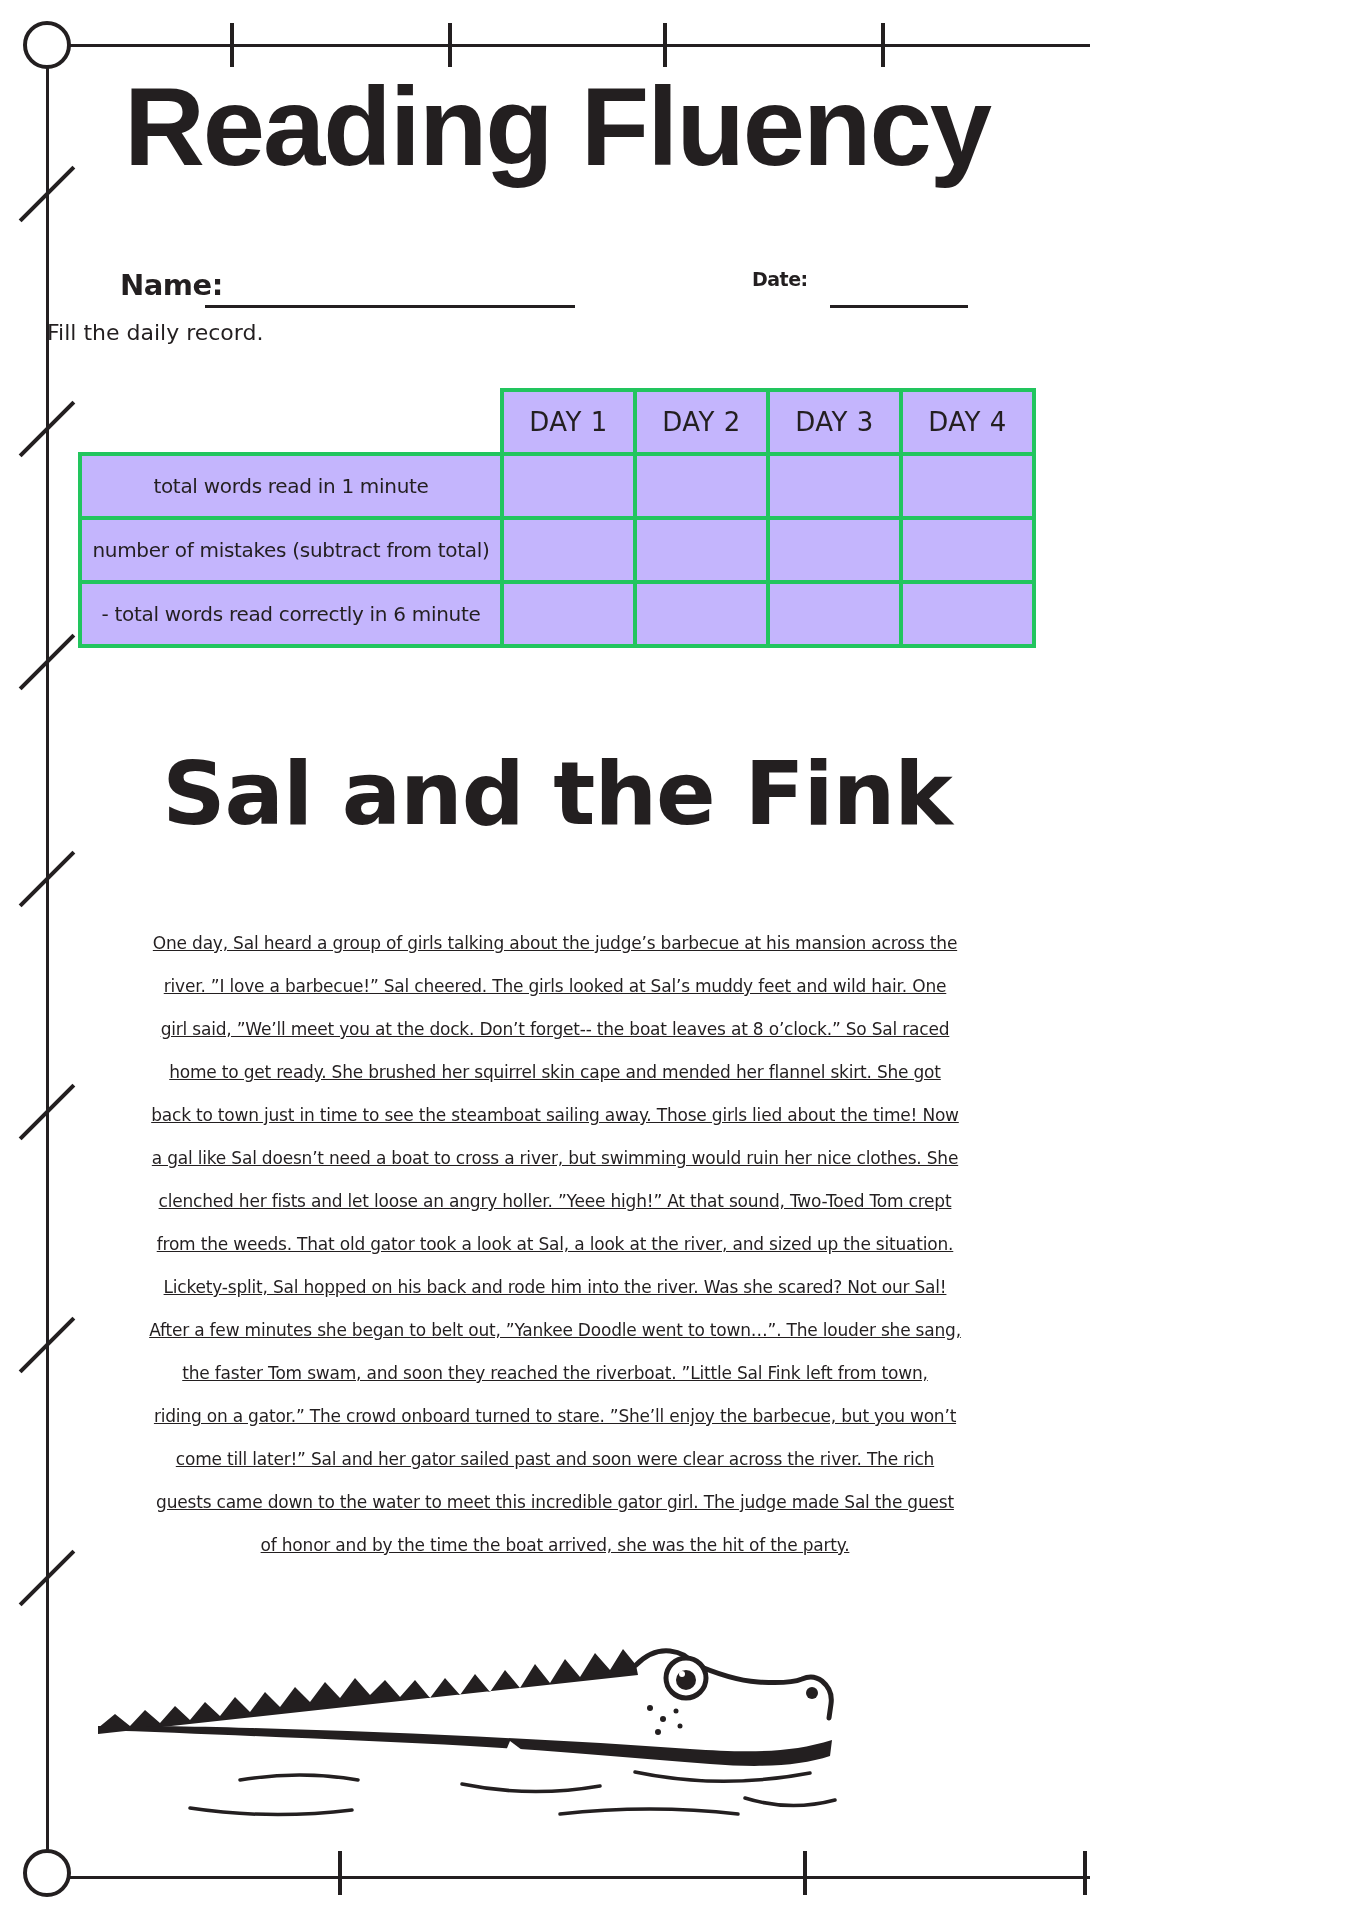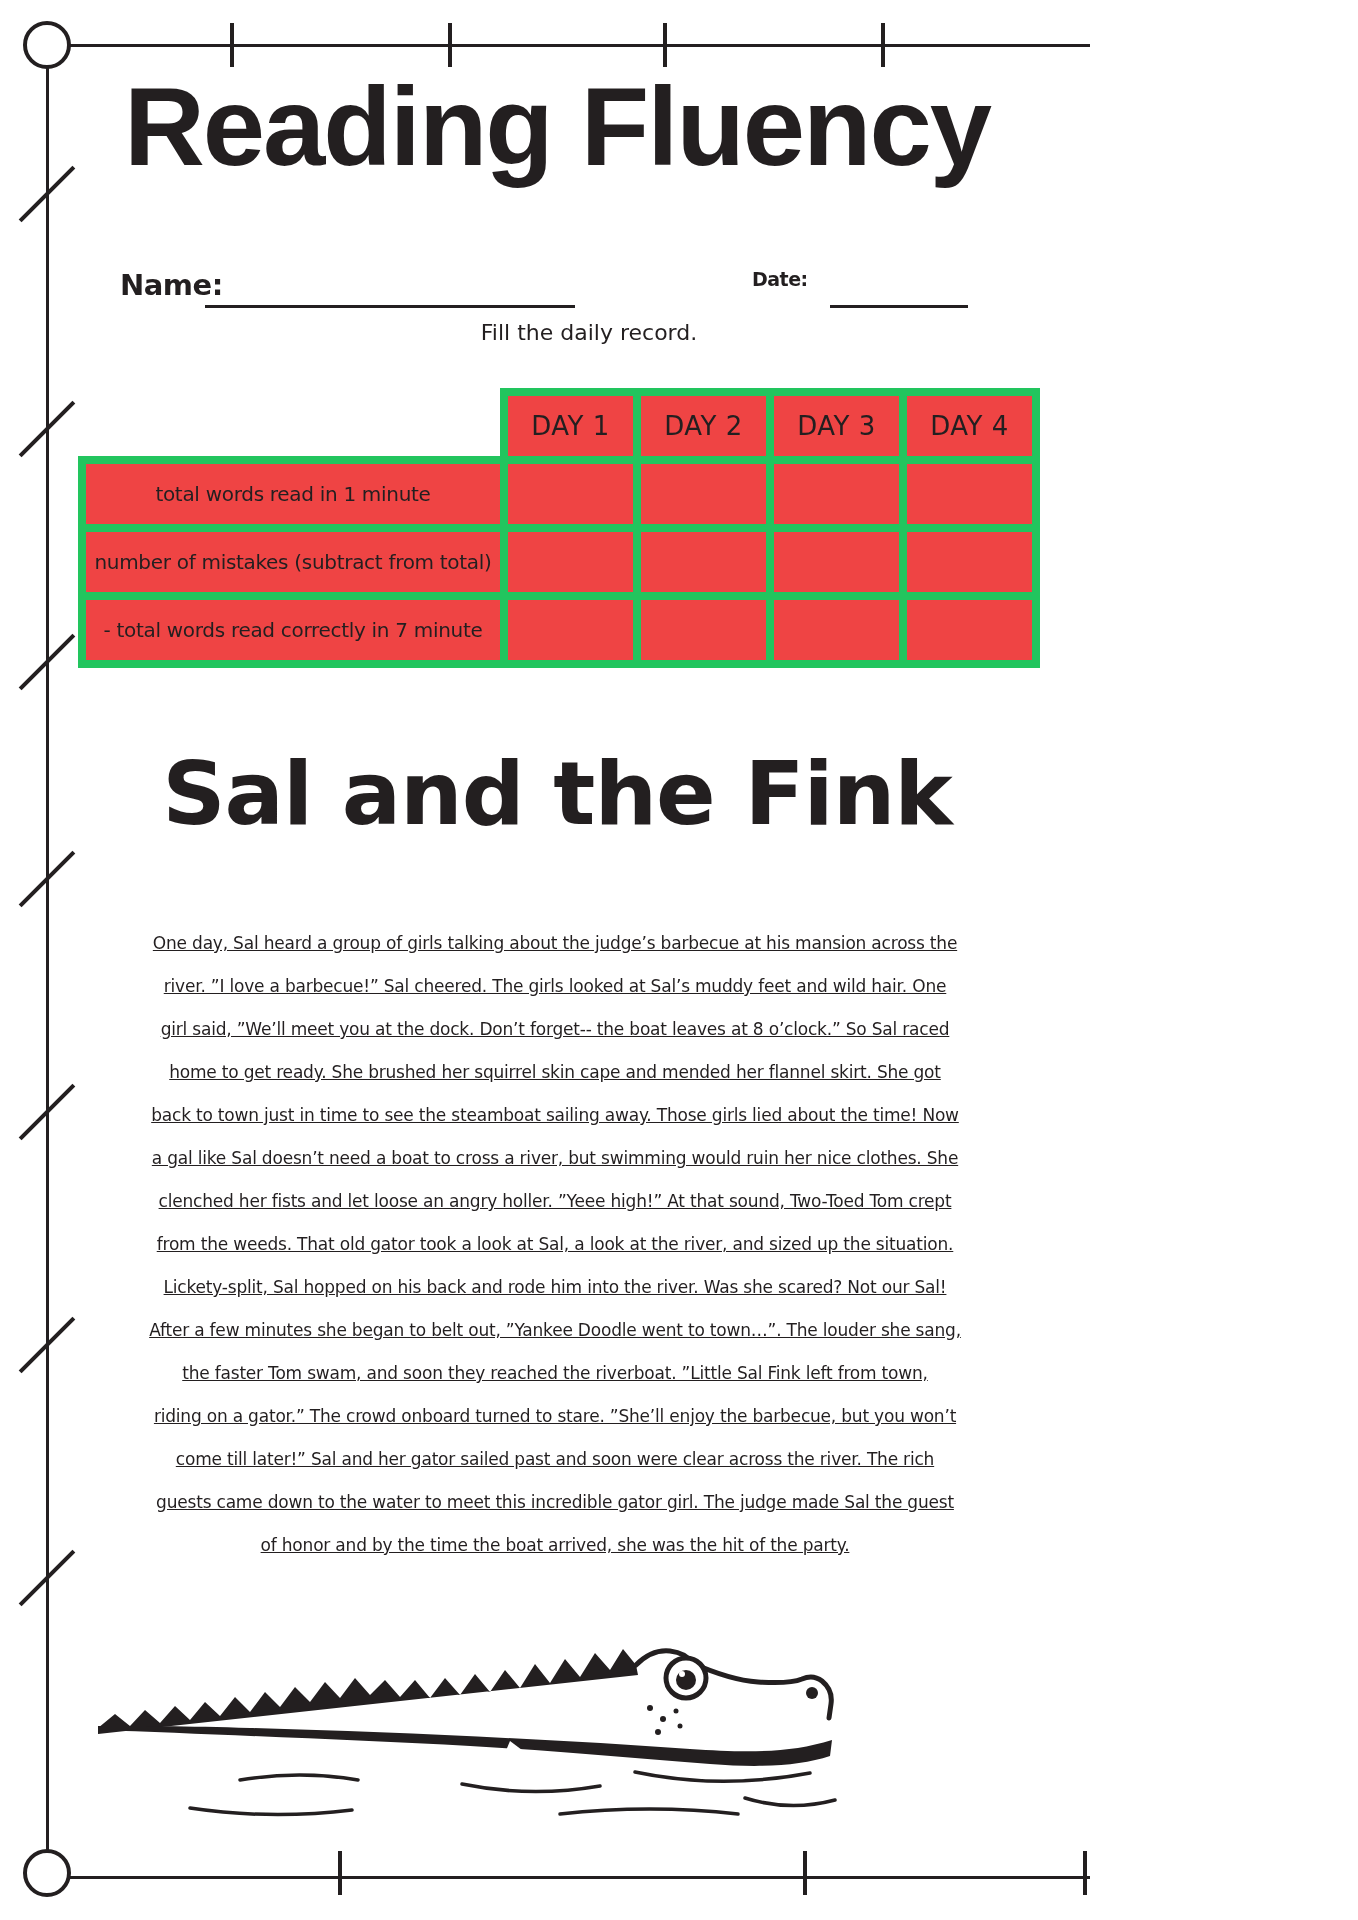--- a/index.html
+++ b/index.html
@@ -13,25 +13,25 @@
   .slash.l{transform:rotate(45deg);}
   .slash.r{transform:rotate(-45deg);}
   
   .title{position:absolute;left:47px;top:62px;width:1020px;text-align:center;
          font-family:"Liberation Sans",sans-serif;font-weight:bold;font-size:112px;
          letter-spacing:-2px;white-space:nowrap;}
   .name-label{position:absolute;left:120px;top:268px;font-size:29px;font-weight:bold;letter-spacing:-0.5px;}
   .name-line{position:absolute;left:205px;top:305px;width:370px;height:3px;background:#231f20;}
   .date-label{position:absolute;left:752px;top:268px;font-size:19px;font-weight:bold;letter-spacing:-0.5px;}
   .date-line{position:absolute;left:830px;top:305px;width:138px;height:3px;background:#231f20;}
-  .instruction{position:absolute;left:47px;top:320px;width:1020px;text-align:center;font-size:22px;padding-left:32px;}
+  .instruction{position:absolute;left:47px;top:320px;width:1020px;text-align:left;font-size:22px;}
   
   table.record{position:absolute;left:78px;top:388px;border-collapse:collapse;table-layout:fixed;}
-  table.record td,table.record th{border:8px solid #22c55e;height:60px;padding:0 2px;
-        font-weight:normal;text-align:center;vertical-align:middle;background:#ef4444;}
+  table.record td,table.record th{border:4px solid #22c55e;height:60px;padding:0 2px;
+        font-weight:normal;text-align:center;vertical-align:middle;background:#c4b5fd;}
   table.record .corner-cell{border:none;background:transparent;}
   table.record th.day{font-size:26px;letter-spacing:0.5px;}
   table.record th.rowlab{font-size:20px;letter-spacing:-0.3px;}
   
   .story-title{position:absolute;left:47px;top:742px;width:1020px;text-align:center;
          font-weight:bold;font-size:88px;letter-spacing:-1px;white-space:nowrap;}
   .story-text{position:absolute;left:75px;top:922px;width:960px;text-align:center;
          font-size:17px;line-height:43px;letter-spacing:-0.2px;white-space:pre;text-decoration:underline;}
   
   .gator{position:absolute;left:90px;top:1622px;width:760px;height:200px;}
@@ -102,21 +102,21 @@
       <td></td>
     </tr>
     <tr>
       <th class="rowlab">number of mistakes (subtract from total)</th>
       <td></td>
       <td></td>
       <td></td>
       <td></td>
     </tr>
     <tr>
-      <th class="rowlab">- total words read correctly in 7 minute</th>
+      <th class="rowlab">- total words read correctly in 6 minute</th>
       <td></td>
       <td></td>
       <td></td>
       <td></td>
     </tr>
   </tbody>
     </table>
 
   <div class="story-title">Sal and the Fink</div>
   <div class="story-text">One day, Sal heard a group of girls talking about the judge’s barbecue at his mansion across the

